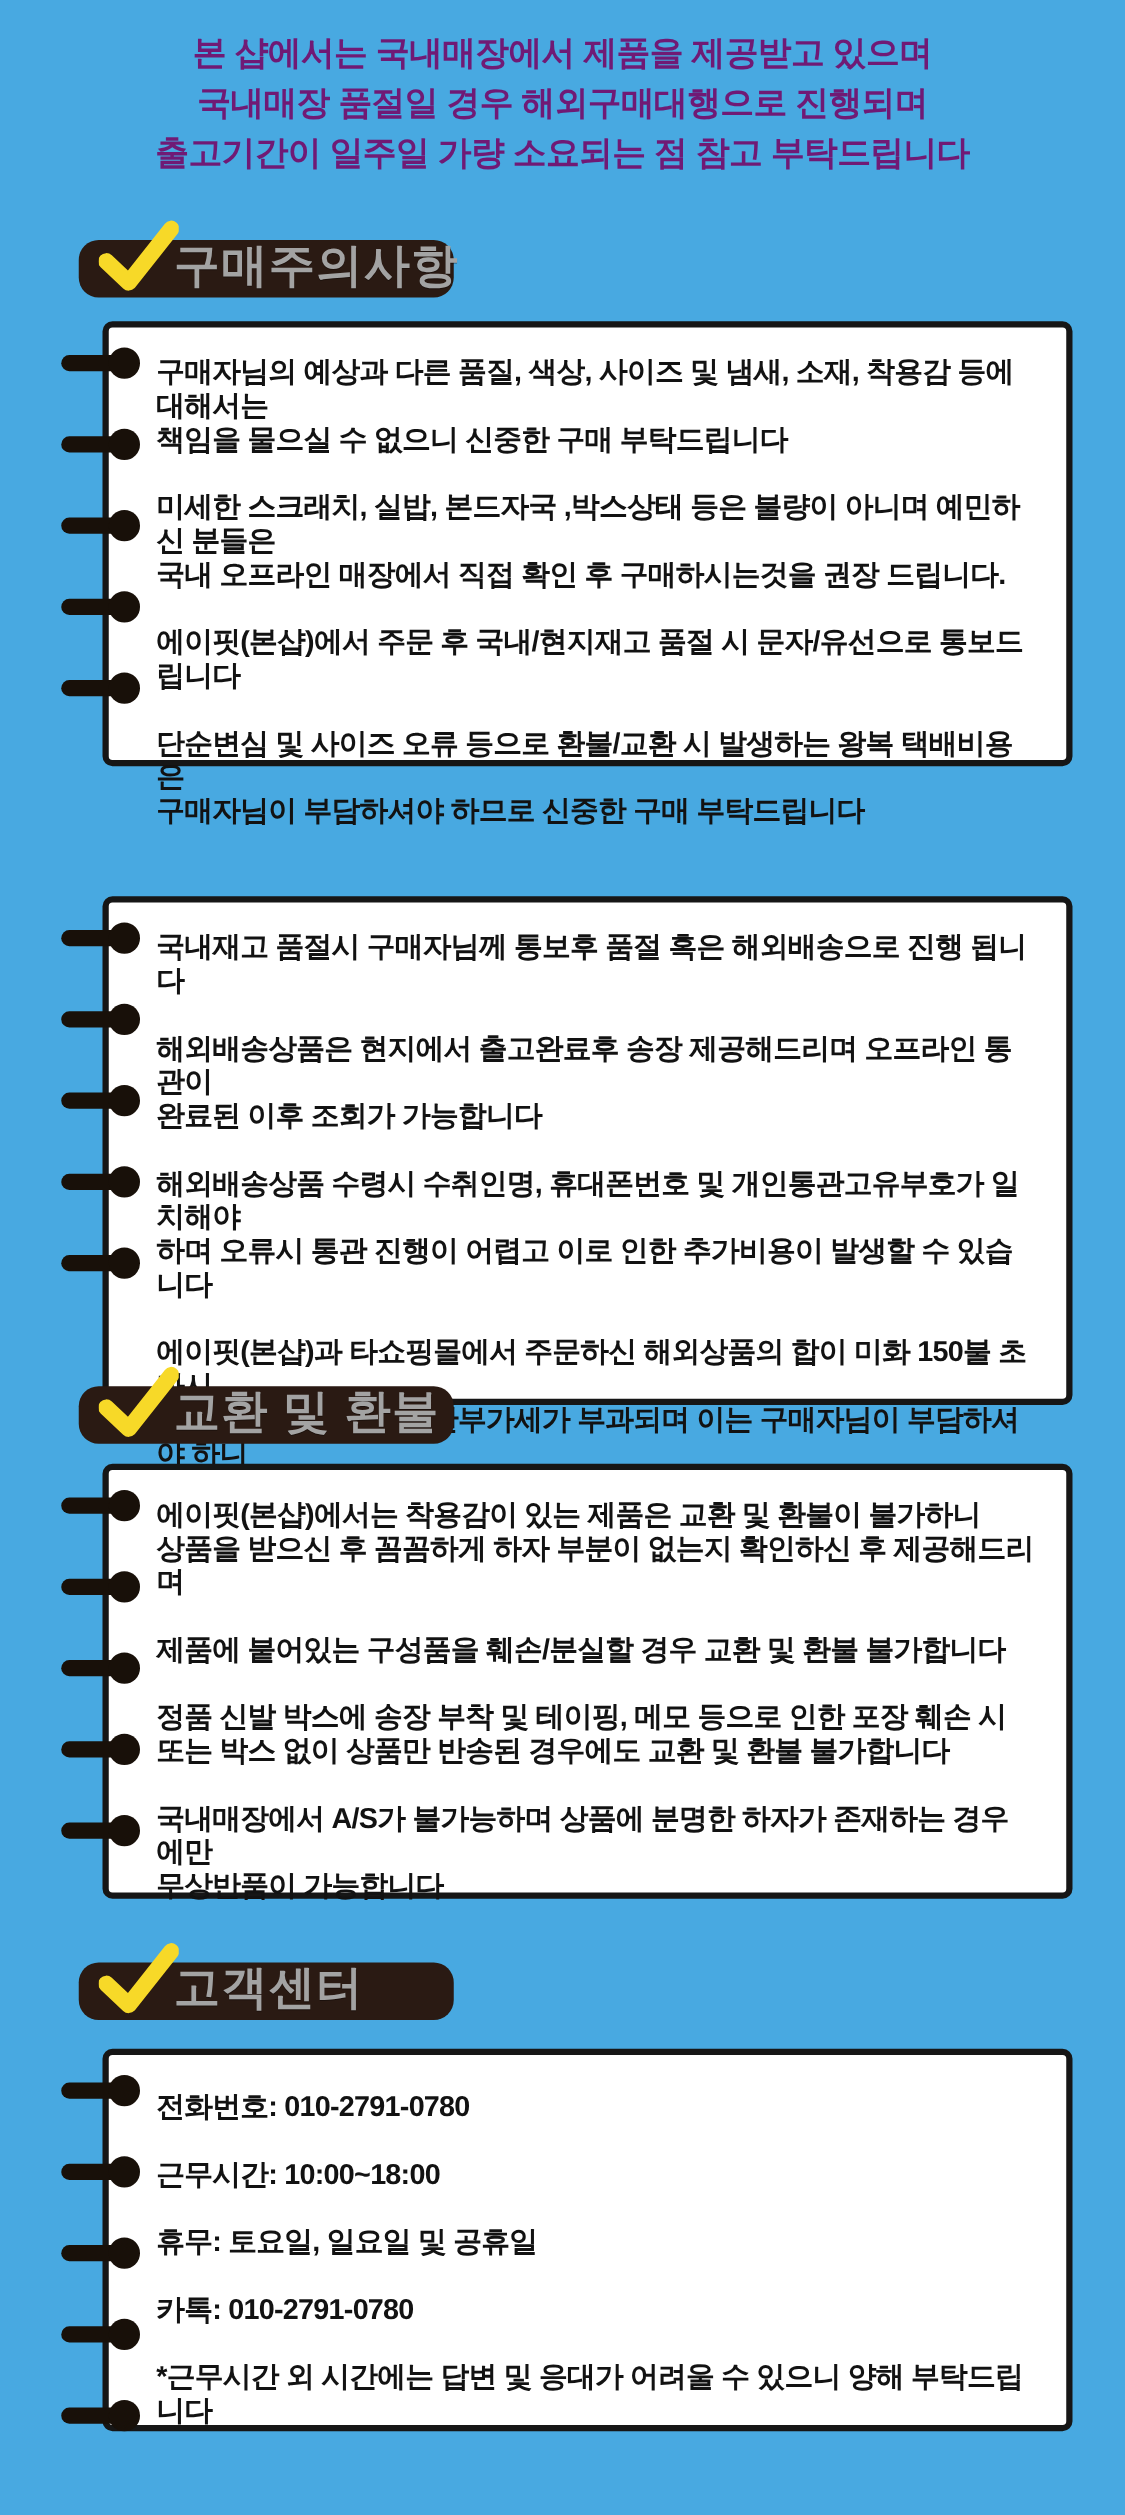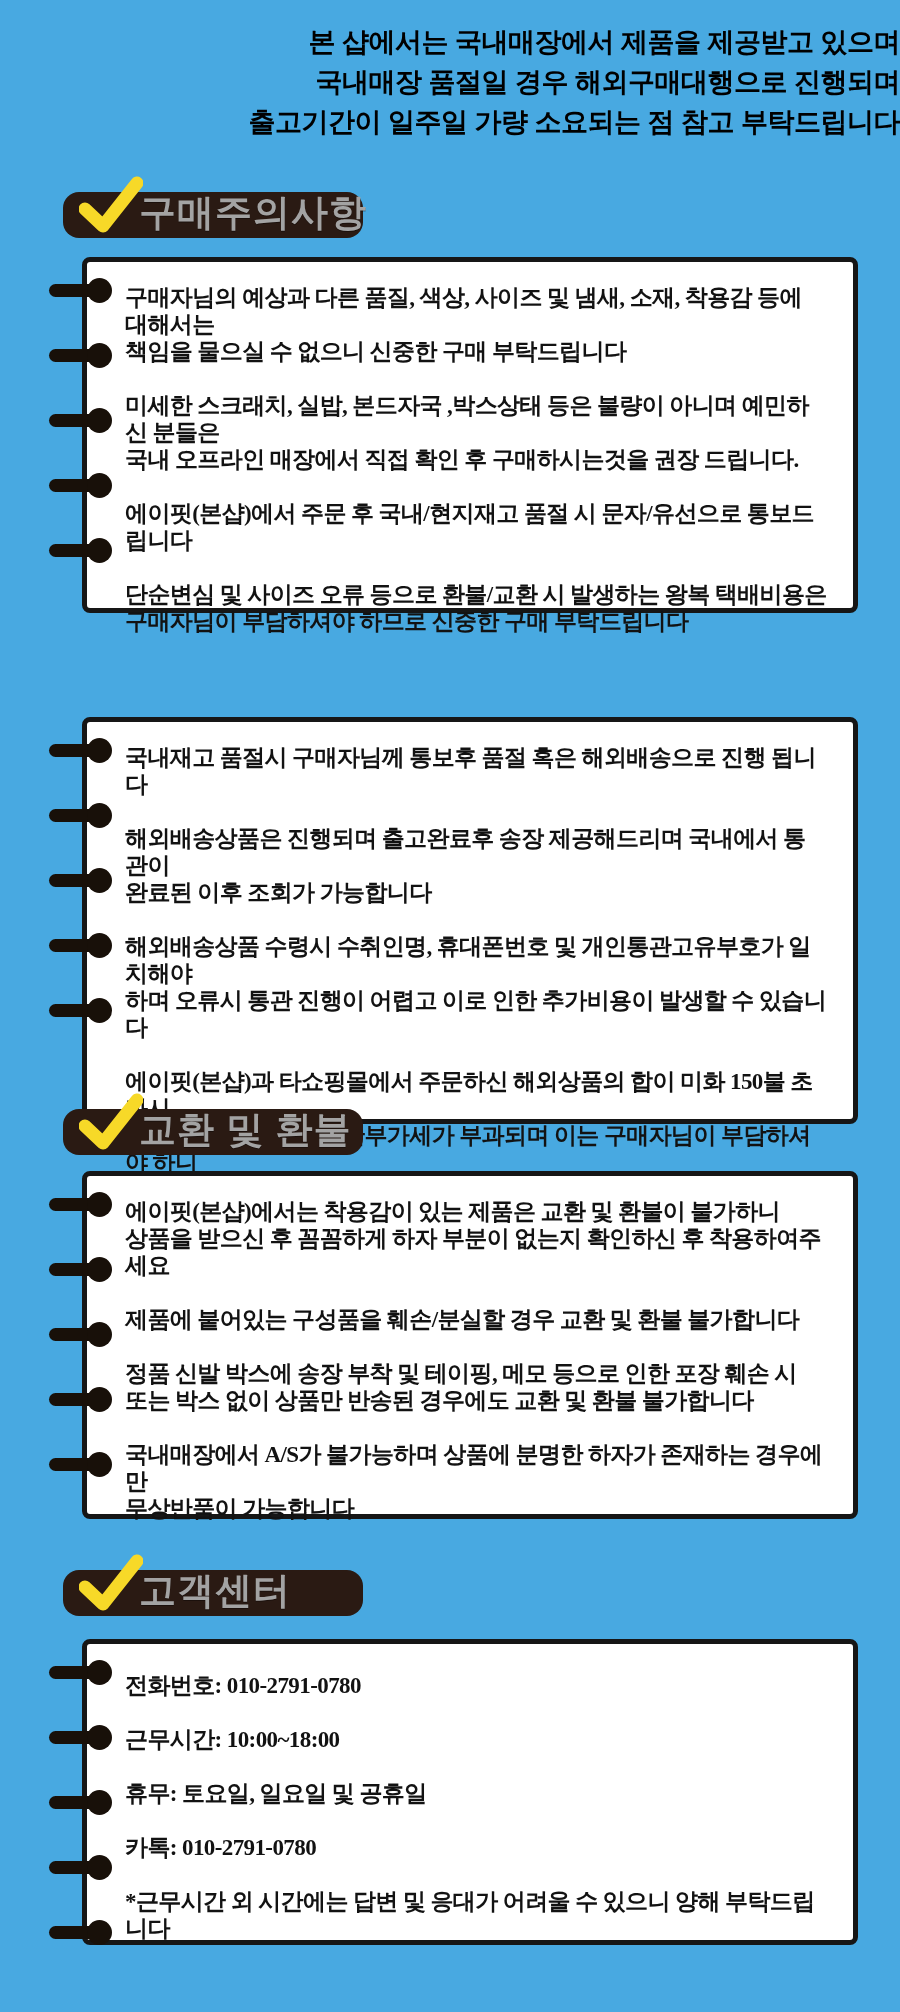--- a/index.html
+++ b/index.html
@@ -3,22 +3,22 @@
 <meta charset="utf-8">
 <style>
   html,body { margin:0; padding:0; background:#48a9e1; }
   .canvas {
     position:relative; width:900px; height:2012px;
     background:#48a9e1; overflow:hidden;
     font-family:"Liberation Sans", sans-serif;
   }
   .intro {
     position:absolute; top:22px; left:0; width:100%;
-    text-align:right; font-size:27px; font-weight:800;
-    color:#000000; line-height:40px; white-space:pre-line;
+    text-align:center; font-size:27px; font-weight:800;
+    color:#701a75; line-height:40px; white-space:pre-line;
     letter-spacing:-0.5px;
   }
   .badge {
     position:absolute; left:63px; width:300px; height:46px;
     background:#2a1a13; border-radius:16px;
   }
   .badge .check {
     position:absolute; left:16px; top:-16px; width:64px; height:60px;
   }
   .badge .title {
@@ -26,21 +26,21 @@
     color:#a3a3a3; font-size:37px; font-weight:700; white-space:nowrap;
     letter-spacing:1px; text-shadow:0 1px 0 rgba(0,0,0,.35);
   }
   .box {
     position:absolute; left:82px; width:776px; box-sizing:border-box;
     background:#ffffff; border:5px solid #161616; border-radius:8px;
     padding:22px 26px 0 38px;
   }
   .box p {
     margin:0 0 27px; font-size:23px; font-weight:700; color:#121212;
-    line-height:27px; white-space:pre-line; letter-spacing:-0.6px;font-family:Liberation Serif, serif;
+    line-height:27px; white-space:pre-line; letter-spacing:-0.6px;
   }
   .pin { position:absolute; left:-38px; display:flex; align-items:center; }
   .pin .bar { width:46px; height:13px; border-radius:8px; background:#181009; }
   .pin .dot { width:25px; height:25px; border-radius:50%; background:#181009; margin-left:-8px; }
   .p1 { top:16px; } .p2 { top:81px; } .p3 { top:146px; } .p4 { top:211px; } .p5 { top:276px; }
   .contact-row {
     margin:0 0 21px; font-size:34px; font-weight:800; color:#2f1e16;
     line-height:40px; letter-spacing:-0.5px; white-space:nowrap;
   }
   .contact-note {
@@ -109,21 +109,21 @@
       </span>
     <span class="pin p4">
         <span class="bar"></span>
         <span class="dot"></span>
       </span>
     <span class="pin p5">
         <span class="bar"></span>
         <span class="dot"></span>
       </span>
     <p>국내재고 품절시 구매자님께 통보후 품절 혹은 해외배송으로 진행 됩니다</p>
-    <p>해외배송상품은 진행되며 출고완료후 송장 제공해드리며 국내에서 통관이
+    <p>해외배송상품은 현지에서 출고완료후 송장 제공해드리며 오프라인 통관이
 완료된 이후 조회가 가능합니다</p>
     <p>해외배송상품 수령시 수취인명, 휴대폰번호 및 개인통관고유부호가 일치해야
 하며 오류시 통관 진행이 어렵고 이로 인한 추가비용이 발생할 수 있습니다</p>
     <p>에이핏(본샵)과 타쇼핑몰에서 주문하신 해외상품의 합이 미화 150불 초과시
 국내 통관일이 겹치면 관부가세가 부과되며 이는 구매자님이 부담하셔야 하니
 유의 부탁드립니다</p>
   </div>
 
   <div class="badge" style="top:1109px;">
     <svg class="check" viewBox="0 0 64 60">
@@ -146,21 +146,21 @@
       </span>
     <span class="pin p4">
         <span class="bar"></span>
         <span class="dot"></span>
       </span>
     <span class="pin p5">
         <span class="bar"></span>
         <span class="dot"></span>
       </span>
     <p>에이핏(본샵)에서는 착용감이 있는 제품은 교환 및 환불이 불가하니
-상품을 받으신 후 꼼꼼하게 하자 부분이 없는지 확인하신 후 착용하여주세요</p>
+상품을 받으신 후 꼼꼼하게 하자 부분이 없는지 확인하신 후 제공해드리며</p>
     <p>제품에 붙어있는 구성품을 훼손/분실할 경우 교환 및 환불 불가합니다</p>
     <p>정품 신발 박스에 송장 부착 및 테이핑, 메모 등으로 인한 포장 훼손 시
 또는 박스 없이 상품만 반송된 경우에도 교환 및 환불 불가합니다</p>
     <p>국내매장에서 A/S가 불가능하며 상품에 분명한 하자가 존재하는 경우에만
 무상반품이 가능합니다</p>
   </div>
 
   <div class="badge" style="top:1570px;text-align:right;">
     <svg class="check" viewBox="0 0 64 60">
       <polyline points="6,33 24,50 58,7" fill="none" stroke="#f7d928" stroke-width="13" stroke-linecap="round" stroke-linejoin="round"></polyline>

